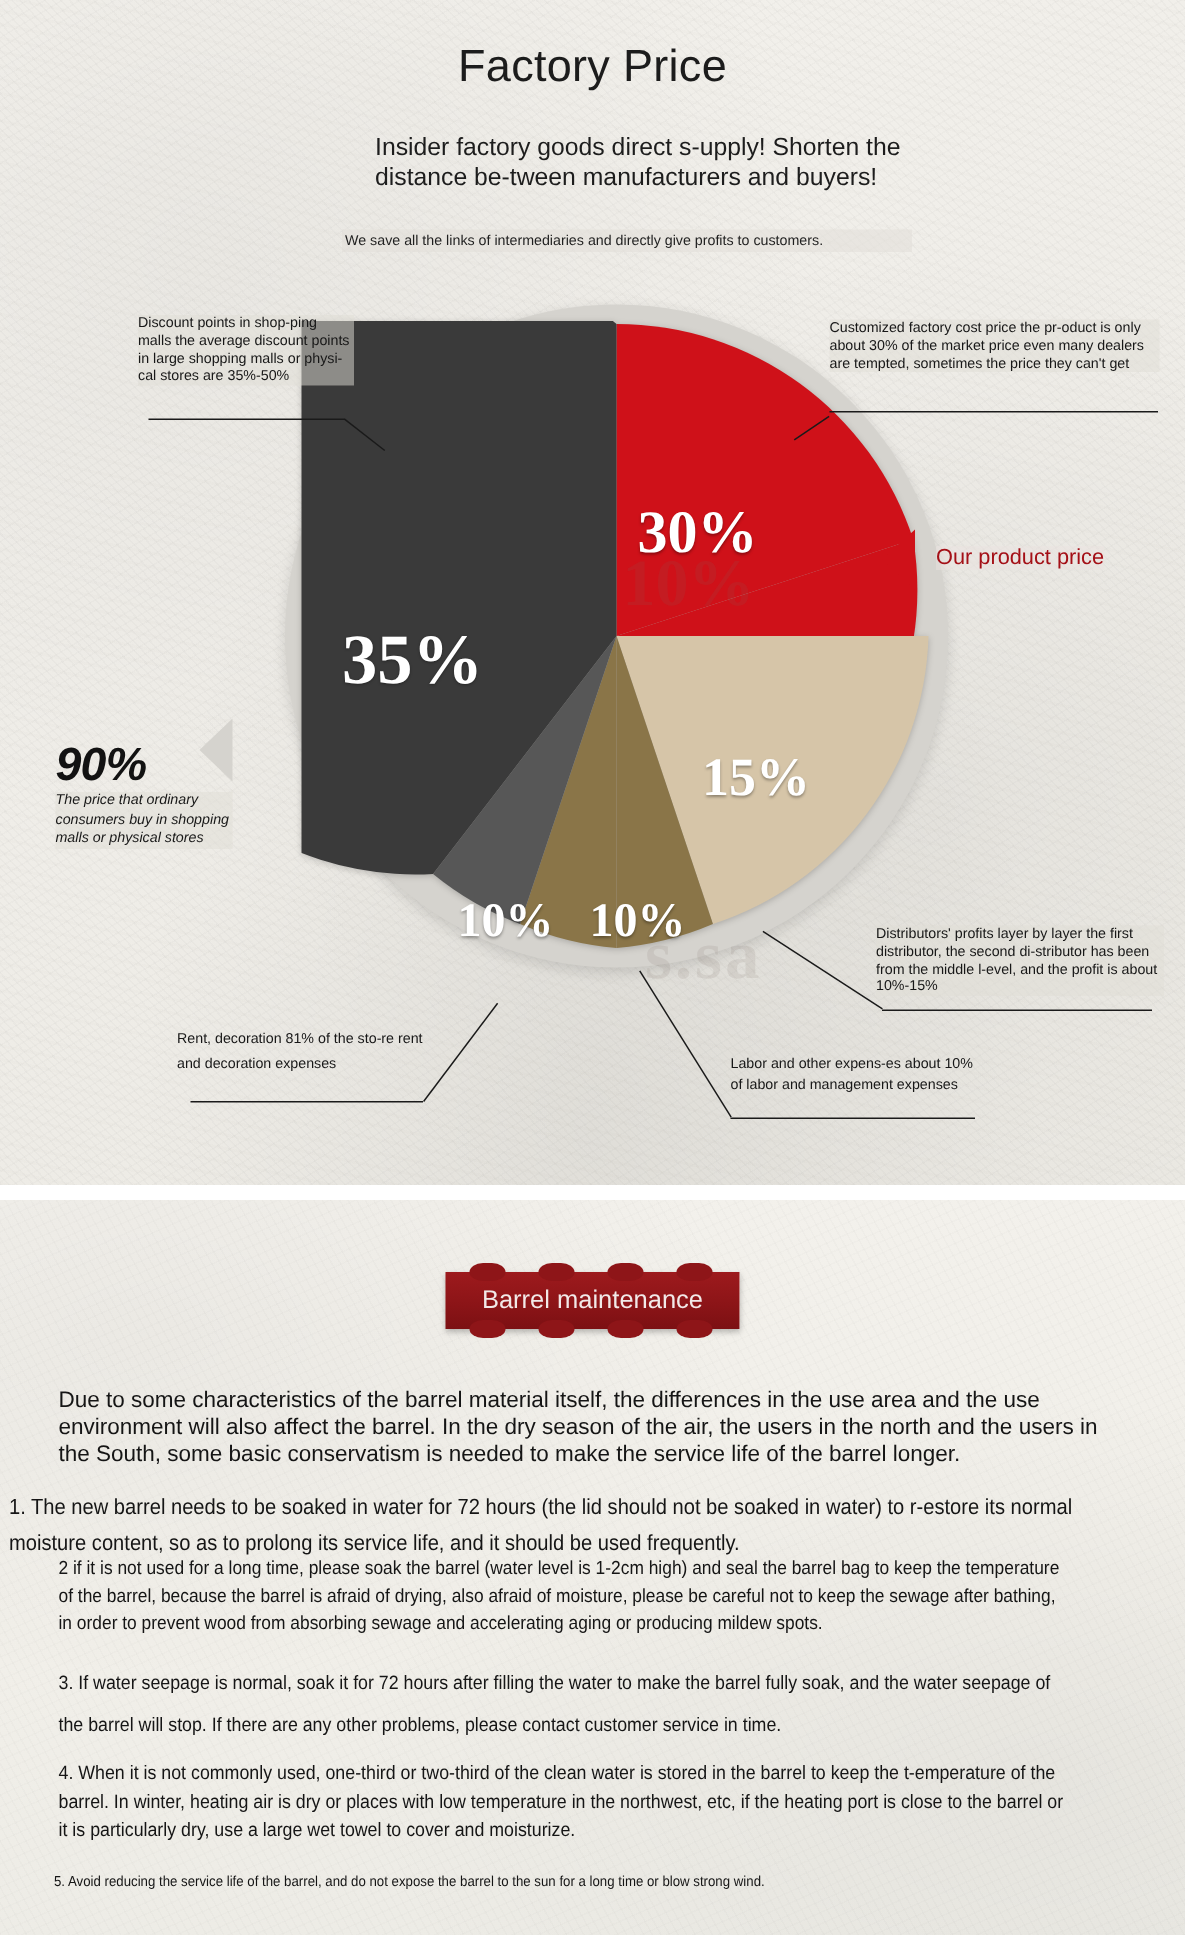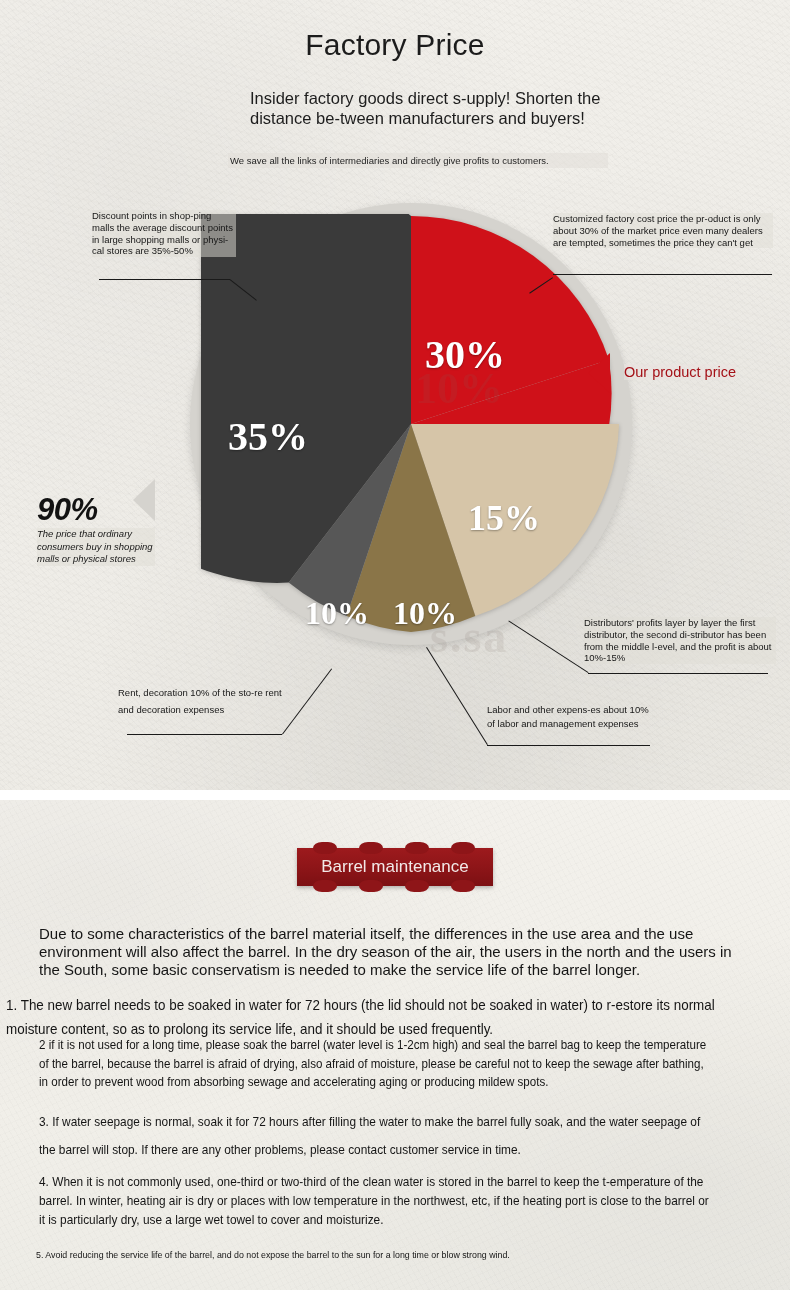--- a/index.html
+++ b/index.html
@@ -96,21 +96,21 @@
 
   .pie-label {
     position: absolute;
     font-family: "Liberation Serif", serif;
     font-weight: 700;
     color: #ffffff;
     text-shadow: 0 1px 2px rgba(0,0,0,.35);
     white-space: nowrap;
   }
   #lbl-30 { left: 425px; top: 331px; font-size: 40px; }
-  #lbl-35 { left: 228px; top: 413px; font-size: 40px; }
+  #lbl-35 { left: 228px; top: 413px; font-size: 47px; }
   #lbl-15 { left: 468px; top: 497px; font-size: 36px; }
   #lbl-10a { left: 305px; top: 595px; font-size: 32px; }
   #lbl-10b { left: 393px; top: 595px; font-size: 32px; }
 
   
   .ghost {
     position: absolute;
     font-family: "Liberation Serif", serif;
     font-weight: 700;
     color: rgba(120,110,100,0.13);
@@ -328,21 +328,21 @@
     <div class="leader-diag" style="left:230px; top:279px; width:34px; transform: rotate(38deg);"></div>
 
     <div class="callout shade" id="callout-factory">Customized factory cost price the pr-oduct is only about 30% of the market price even many dealers are tempted, sometimes the price they can't get</div>
     <div class="leader" id="leader-factory-h"></div>
     <div class="leader-diag" style="left:553px; top:278px; width:28px; transform: rotate(146deg);"></div>
 
     <div class="callout shade" id="callout-distrib">Distributors' profits layer by layer the first distributor, the second di-stributor has been from the middle l-evel, and the profit is about 10%-15%</div>
     <div class="leader" id="leader-distrib-h"></div>
     <div class="leader-diag" style="left:588px; top:673px; width:95px; transform: rotate(213deg);"></div>
 
-    <div class="callout" id="callout-rent">Rent, decoration 10% of the sto-re rent and decoration expenses</div>
+    <div class="callout" id="callout-rent">Rent, decoration 81% of the sto-re rent and decoration expenses</div>
     <div class="leader" id="leader-rent-h"></div>
     <div class="leader-diag" style="left:282px; top:734px; width:82px; transform: rotate(-53deg);"></div>
 
     <div class="callout" id="callout-labor">Labor and other expens-es about 10% of labor and management expenses</div>
     <div class="leader" id="leader-labor-h"></div>
     <div class="leader-diag" style="left:487px; top:745px; width:115px; transform: rotate(-122deg);"></div>
 
     <div id="arrow-90"></div>
     <div id="block-90">
       <div id="pct-90">90%</div>

